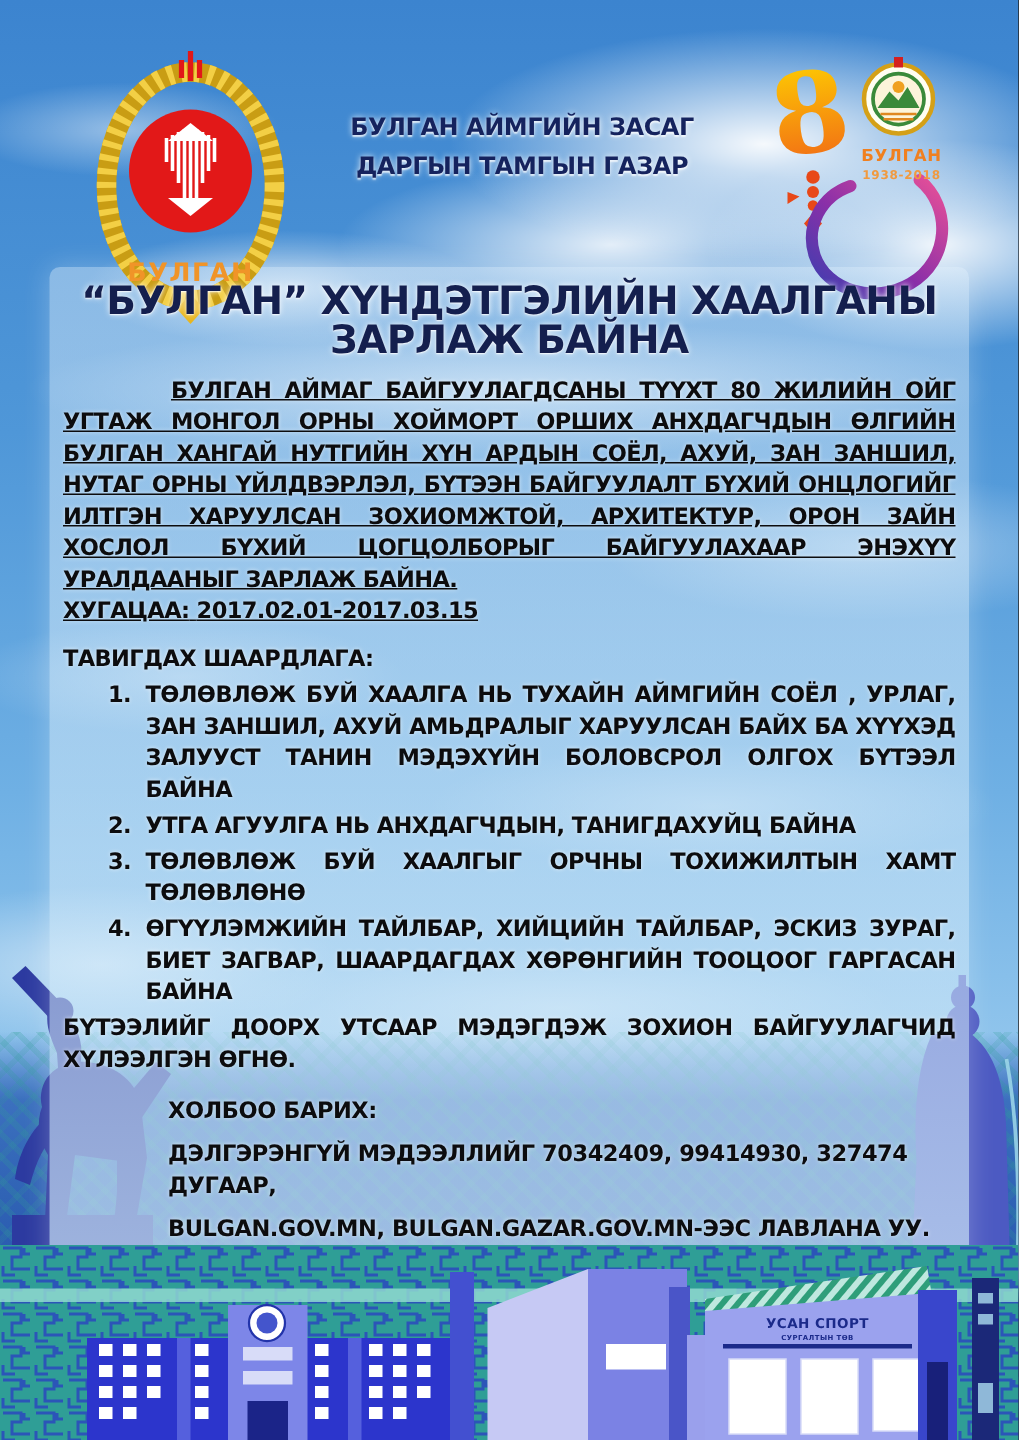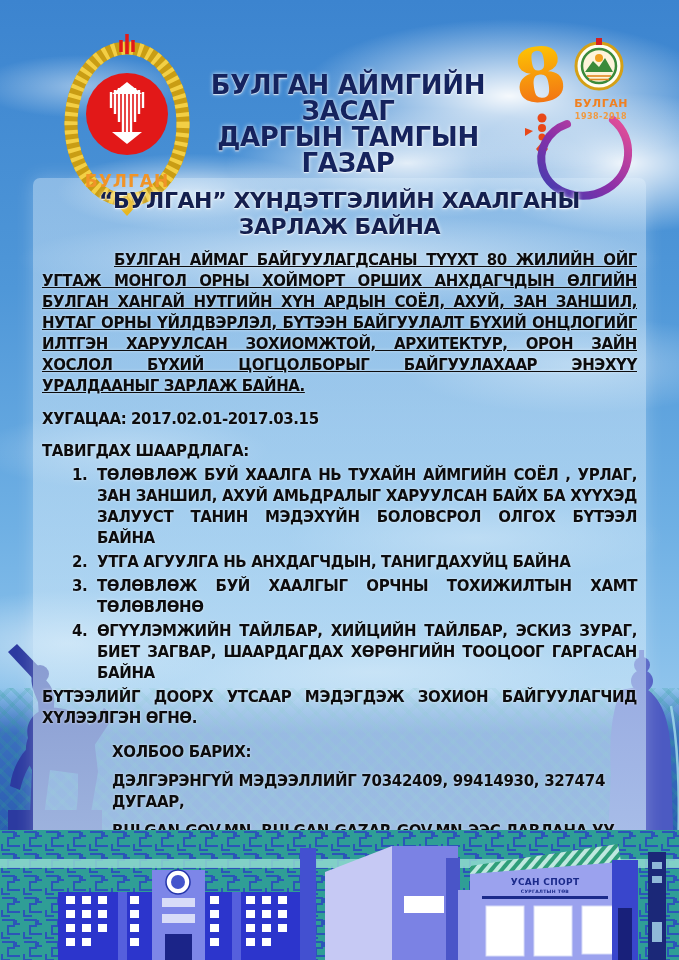--- a/index.html
+++ b/index.html
@@ -35,36 +35,36 @@
   
   .panel{
     position:absolute;left:33px;right:33px;top:178px;height:684px;border-radius:7px;
     background:linear-gradient(180deg, rgba(232,244,253,.42), rgba(214,236,250,.55) 70%, rgba(205,230,248,.72));
     box-shadow:0 0 18px rgba(255,255,255,.25);
   }
   
   .emblem{position:absolute;left:58px;top:30px;}
   .org-title{
     position:absolute;left:178px;top:72px;width:340px;text-align:center;
-    color:#15235e;font-weight:bold;font-size:26px;line-height:26px;letter-spacing:-.3px;
+    color:#15235e;font-weight:bold;font-size:16px;line-height:26px;letter-spacing:-.3px;
     text-shadow:0 0 4px rgba(255,255,255,.85),0 1px 1px rgba(255,255,255,.7);
   }
   .anniv{position:absolute;left:495px;top:32px;}
   
   .content{
     position:absolute;left:42px;right:42px;top:188px;color:#0c0c0e;
     font-weight:bold;font-size:15px;line-height:21px;letter-spacing:-.4px;
     text-shadow:0 0 3px rgba(255,255,255,.65);
   }
   .main-title{
-    text-align:center;color:#141f4e;font-size:22px;line-height:26px;letter-spacing:-.4px;
+    text-align:center;color:#141f4e;font-size:26px;line-height:26px;letter-spacing:-.4px;
     text-shadow:0 0 4px rgba(255,255,255,.9),0 1px 1px rgba(255,255,255,.8);
   }
   .intro{margin-top:10px;text-align:justify;text-indent:72px;text-decoration:underline;}
-  .deadline{margin-top:12px;}
+  .deadline{margin-top:0;text-decoration:underline;}
   .req-head{margin-top:11px;}
   ol.reqs{margin:1px 0 0 0;padding:0;list-style:none;}
   ol.reqs li{position:relative;padding-left:55px;margin-top:3px;text-align:justify;}
   ol.reqs .num{position:absolute;left:30px;}
   .para{margin-top:3px;text-align:justify;}
   .contact{margin-top:13px;margin-left:70px;}
   .contact div{margin-top:8px;letter-spacing:-.3px;}
   .contact div:first-child{margin-top:0;}
   
   .statue-left{position:absolute;left:-6px;top:642px;}

